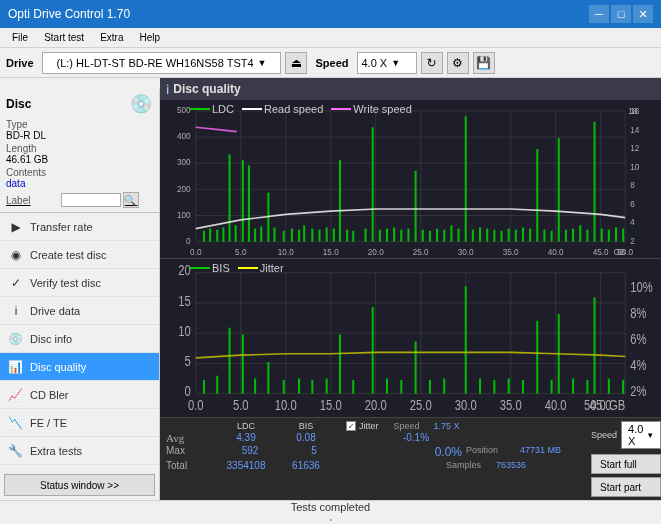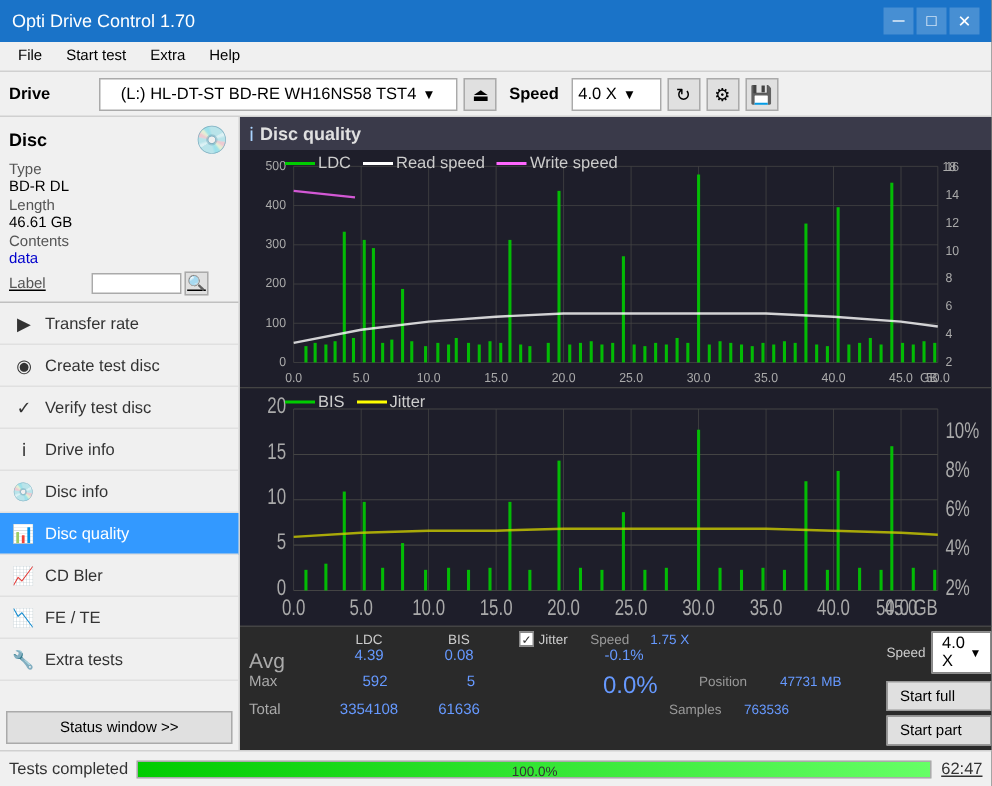--- a/index.html
+++ b/index.html
@@ -53,21 +53,20 @@
     .drive-label { font-weight: bold; font-size: 11px; margin-right: 4px; }
     .drive-select {
       display: flex; align-items: center;
       background: white;
       border: 1px solid #aaa;
       height: 22px;
       padding: 0 14px;
       min-width: 230px;
       font-size: 11px;
       cursor: pointer;
-      margin-left: 24px;
     }
     .drive-select-arrow { margin-left: 4px; font-size: 9px; }
     .toolbar-icon-btn {
       width: 22px; height: 22px;
       background: #e0e0e0;
       border: 1px solid #aaa;
       cursor: pointer;
       display: flex; align-items: center; justify-content: center;
       font-size: 12px;
     }
@@ -89,20 +88,21 @@
       height: calc(524px - 28px - 20px - 30px - 24px);
     }
 
     
     .sidebar {
       width: 160px;
       background: #f0f0f0;
       border-right: 1px solid #d0d0d0;
       display: flex;
       flex-direction: column;
+      margin-top: 11px;
     }
 
     
     .disc-panel {
       padding: 4px 6px;
       border-bottom: 1px solid #c0c0c0;
     }
     .disc-header {
       display: flex;
       align-items: center;
@@ -253,20 +253,21 @@
 
     
     .statusbar {
       height: 24px;
       background: #f0f0f0;
       border-top: 1px solid #d0d0d0;
       display: flex;
       align-items: center;
       padding: 0 6px;
       gap: 6px;
+      flex-direction: column;
     }
     .status-text { font-size: 11px; color: #333; flex-shrink: 0; }
     .progress-bar-container {
       flex: 1;
       height: 12px;
       background: #ddd;
       border: 1px solid #aaa;
       position: relative;
       overflow: hidden;
     }
@@ -369,21 +370,21 @@
       <div class="nav-item">
         <span class="nav-item-icon">◉</span>
         <span>Create test disc</span>
       </div>
       <div class="nav-item">
         <span class="nav-item-icon">✓</span>
         <span>Verify test disc</span>
       </div>
       <div class="nav-item">
         <span class="nav-item-icon">ℹ</span>
-        <span>Drive info</span>
+        <span>Drive data</span>
       </div>
       <div class="nav-item">
         <span class="nav-item-icon">💿</span>
         <span>Disc info</span>
       </div>
       <div class="nav-item active">
         <span class="nav-item-icon">📊</span>
         <span>Disc quality</span>
       </div>
       <div class="nav-item">
@@ -654,33 +655,33 @@
             <span style="width:10px;"></span>
             <div style="display:flex; align-items:center; gap:3px;">
               <div class="jitter-check">✓</div>
               <span style="font-size:9px; color:#ccc;">Jitter</span>
             </div>
             <span style="width:40px; font-size:9px; color:#999; text-align:center; margin-left:8px;">Speed</span>
             <span style="width:40px; font-size:9px; color:#6699ff; text-align:center;">1.75 X</span>
           </div>
 
           <div style="display:flex; gap:0; margin-bottom:1px;">
-            <span style="width:50px; font-size:14px; color:#aaa;">Avg</span>
+            <span style="width:50px; font-size:11px; color:#aaa;font-family:Liberation Serif, serif;">Avg</span>
             <span style="width:60px; font-size:10px; color:#6699ff; text-align:center;">4.39</span>
             <span style="width:60px; font-size:10px; color:#6699ff; text-align:center;">0.08</span>
             <span style="width:50px;"></span>
             <span style="width:60px; font-size:10px; color:#6699ff; text-align:center;">-0.1%</span>
           </div>
 
           <div style="display:flex; gap:4px; margin-bottom:1px;">
             <span style="width:50px; font-size:10px; color:#aaa;">Max</span>
             <span style="width:60px; font-size:10px; color:#6699ff; text-align:center;">592</span>
             <span style="width:60px; font-size:10px; color:#6699ff; text-align:center;">5</span>
             <span style="width:50px;"></span>
-            <span style="width:60px; font-size:16px; color:#6699ff; text-align:left;">0.0%</span>
+            <span style="width:60px; font-size:12px; color:#6699ff; text-align:right;">0.0%</span>
             <span style="width:50px; font-size:9px; color:#999;">Position</span>
             <span style="width:65px; font-size:9px; color:#6699ff;">47731 MB</span>
           </div>
 
           <div style="display:flex; gap:0;">
             <span style="width:50px; font-size:10px; color:#aaa;">Total</span>
             <span style="width:60px; font-size:10px; color:#6699ff; text-align:center;">3354108</span>
             <span style="width:60px; font-size:10px; color:#6699ff; text-align:center;">61636</span>
             <span style="width:50px;"></span>
             <span style="width:60px;"></span>

